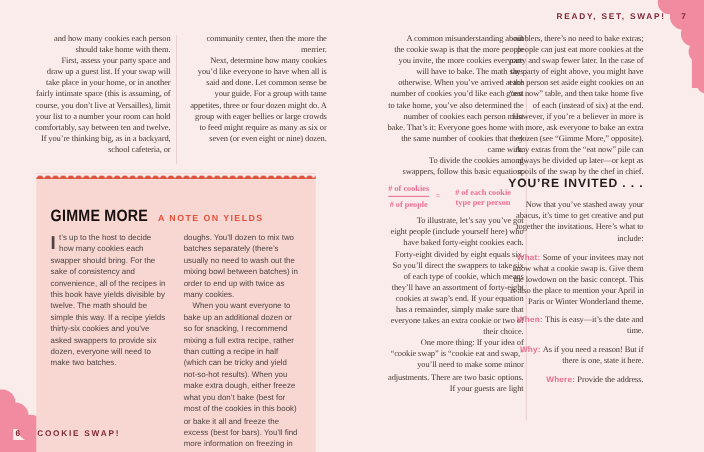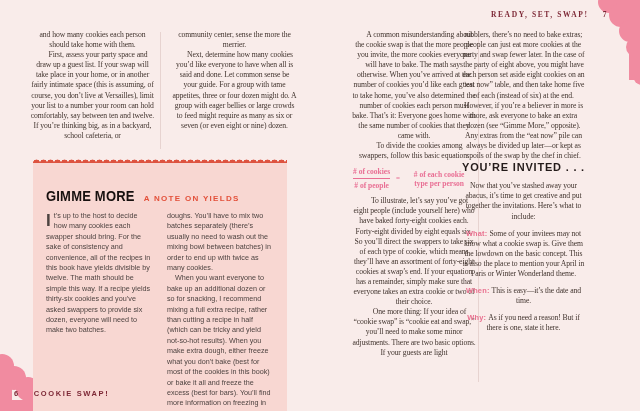--- a/index.html
+++ b/index.html
@@ -4,38 +4,38 @@
 <style>
   * { margin:0; padding:0; box-sizing:border-box; }
   html,body { background:#e9e2df; }
   .spread {
     position:relative; width:640px; height:411px;
     background:#f9ecea; overflow:hidden;
     font-family:"Liberation Serif", serif;
   }
   
   .running-head {
-    position:absolute; top:10px; right:32px;
+    position:absolute; top:10px; right:15px;
     display:flex; gap:14px; align-items:flex-start;
-    font-family:Liberation Serif, serif;
+    font-family:Liberation Sans, sans-serif;
     font-weight:700; font-size:7.5px; letter-spacing:1.6px;
     color:#7d2836;
   }
   .running-foot {
     position:absolute; top:389px; left:14px;
     display:flex; gap:14px; align-items:baseline;
     font-family:"Liberation Sans", sans-serif;
     font-weight:700; font-size:7.5px; letter-spacing:1.6px;
     color:#7d2836;
   }
   
   .col { position:absolute; }
   .body-text p {
     font-size:7.7px; line-height:10.1px; letter-spacing:-0.1px;
-    color:#41342e; text-align:center;
+    color:#41342e; text-align:right;
   }
   .body-text p.ind { text-indent:11px; }
   .col-rule { position:absolute; width:1px; background:rgba(167,124,118,0.22); }
 
   
   .equation {
     display:flex; align-items:center;
     margin:6px 0 6px 1px;
     color:#e96f94; font-weight:bold; font-size:7.5px; line-height:9px;
     font-family:"Liberation Serif", serif;
@@ -126,37 +126,37 @@
     <span>READY, SET, SWAP!</span>
     <span>7</span>
   </div>
 
   <div class="col body-text" style="left:30px; top:30px; width:125px;">
     <p>and how many cookies each person should take home with them.</p>
     <p class="ind">First, assess your party space and draw up a guest list. If your swap will take place in your home, or in another fairly intimate space (this is assuming, of course, you don’t live at Versailles), limit your list to a number your room can hold comfortably, say between ten and twelve. If you’re thinking big, as in a backyard, school cafeteria, or</p>
   </div>
   <div class="col-rule" style="left:160px; top:32px; height:117px;"></div>
   <div class="col body-text" style="left:172px; top:30px; width:125px;">
-    <p>community center, sense the more the merrier.</p>
+    <p>community center, then the more the merrier.</p>
     <p class="ind">Next, determine how many cookies you’d like everyone to have when all is said and done. Let common sense be your guide. For a group with tame appetites, three or four dozen might do. A group with eager bellies or large crowds to feed might require as many as six or seven (or even eight or nine) dozen.</p>
   </div>
 
   <div class="gimme-box">
     <div class="scallop-top"></div>
     <div class="box-body">
       <div class="box-title-row">
         <span class="box-title">GIMME MORE</span>
         <span class="box-subtitle">A NOTE ON YIELDS</span>
       </div>
       <div class="box-cols">
         <div class="box-col">
           <p><span class="dropcap">I</span><span>t’s up to the host to decide how many cookies each swapper should bring. For the sake of consistency and convenience, all of the recipes in this book have yields divisible by twelve. The math should be simple this way. If a recipe yields thirty-six cookies and you’ve asked swappers to provide six dozen, everyone will need to make two batches.</span></p>
         </div>
         <div class="box-col">
-          <p>doughs. You’ll have to mix two batches separately (there’s usually no need to wash out the mixing bowl between batches) in order to end up with twice as many cookies.</p>
+          <p>doughs. You’ll dozen to mix two batches separately (there’s usually no need to wash out the mixing bowl between batches) in order to end up with twice as many cookies.</p>
           <p class="ind">When you want everyone to bake up an additional dozen or so for snacking, I recommend mixing a full extra recipe, rather than cutting a recipe in half (which can be tricky and yield not-so-hot results). When you make extra dough, either freeze what you don’t bake (best for most of the cookies in this book) or bake it all and freeze the excess (best for bars). You’ll find more information on freezing in each recipe.</p>
         </div>
       </div>
     </div>
 
   </div>
 
   <div class="running-foot">
     <span>6</span>
     <span>COOKIE SWAP!</span>
@@ -178,15 +178,16 @@
     <p class="ind">One more thing: If your idea of “cookie swap” is “cookie eat and swap,” you’ll need to make some minor adjustments. There are two basic options. If your guests are light</p>
   </div>
   <div class="col-rule" style="left:478px; top:32px; height:350px;"></div>
   <div class="col body-text" style="left:462px; top:30px; width:123px;">
     <p>nibblers, there’s no need to bake extras; people can just eat more cookies at the party and swap fewer later. In the case of the party of eight above, you might have each person set aside eight cookies on an “eat now” table, and then take home five of each (instead of six) at the end. However, if you’re a believer in more is more, ask everyone to bake an extra dozen (see “Gimme More,” opposite). Any extras from the “eat now” pile can always be divided up later—or kept as spoils of the swap by the chef in chief.</p>
     <h3 class="invited-heading">YOU’RE INVITED . . .</h3>
     <p>Now that you’ve stashed away your abacus, it’s time to get creative and put together the invitations. Here’s what to include:</p>
     <p class="invite-item"><span class="invite-label">What:</span><span>Some of your invitees may not know what a cookie swap is. Give them the lowdown on the basic concept. This is also the place to mention your April in Paris or Winter Wonderland theme.</span></p>
     <p class="invite-item"><span class="invite-label">When:</span><span>This is easy—it’s the date and time.</span></p>
     <p class="invite-item"><span class="invite-label">Why:</span><span>As if you need a reason! But if there is one, state it here.</span></p>
+    <p class="invite-item"><span class="invite-label">Where:</span><span>Provide the address.</span></p>
   </div>
 
 </div>
 
 </body></html>

